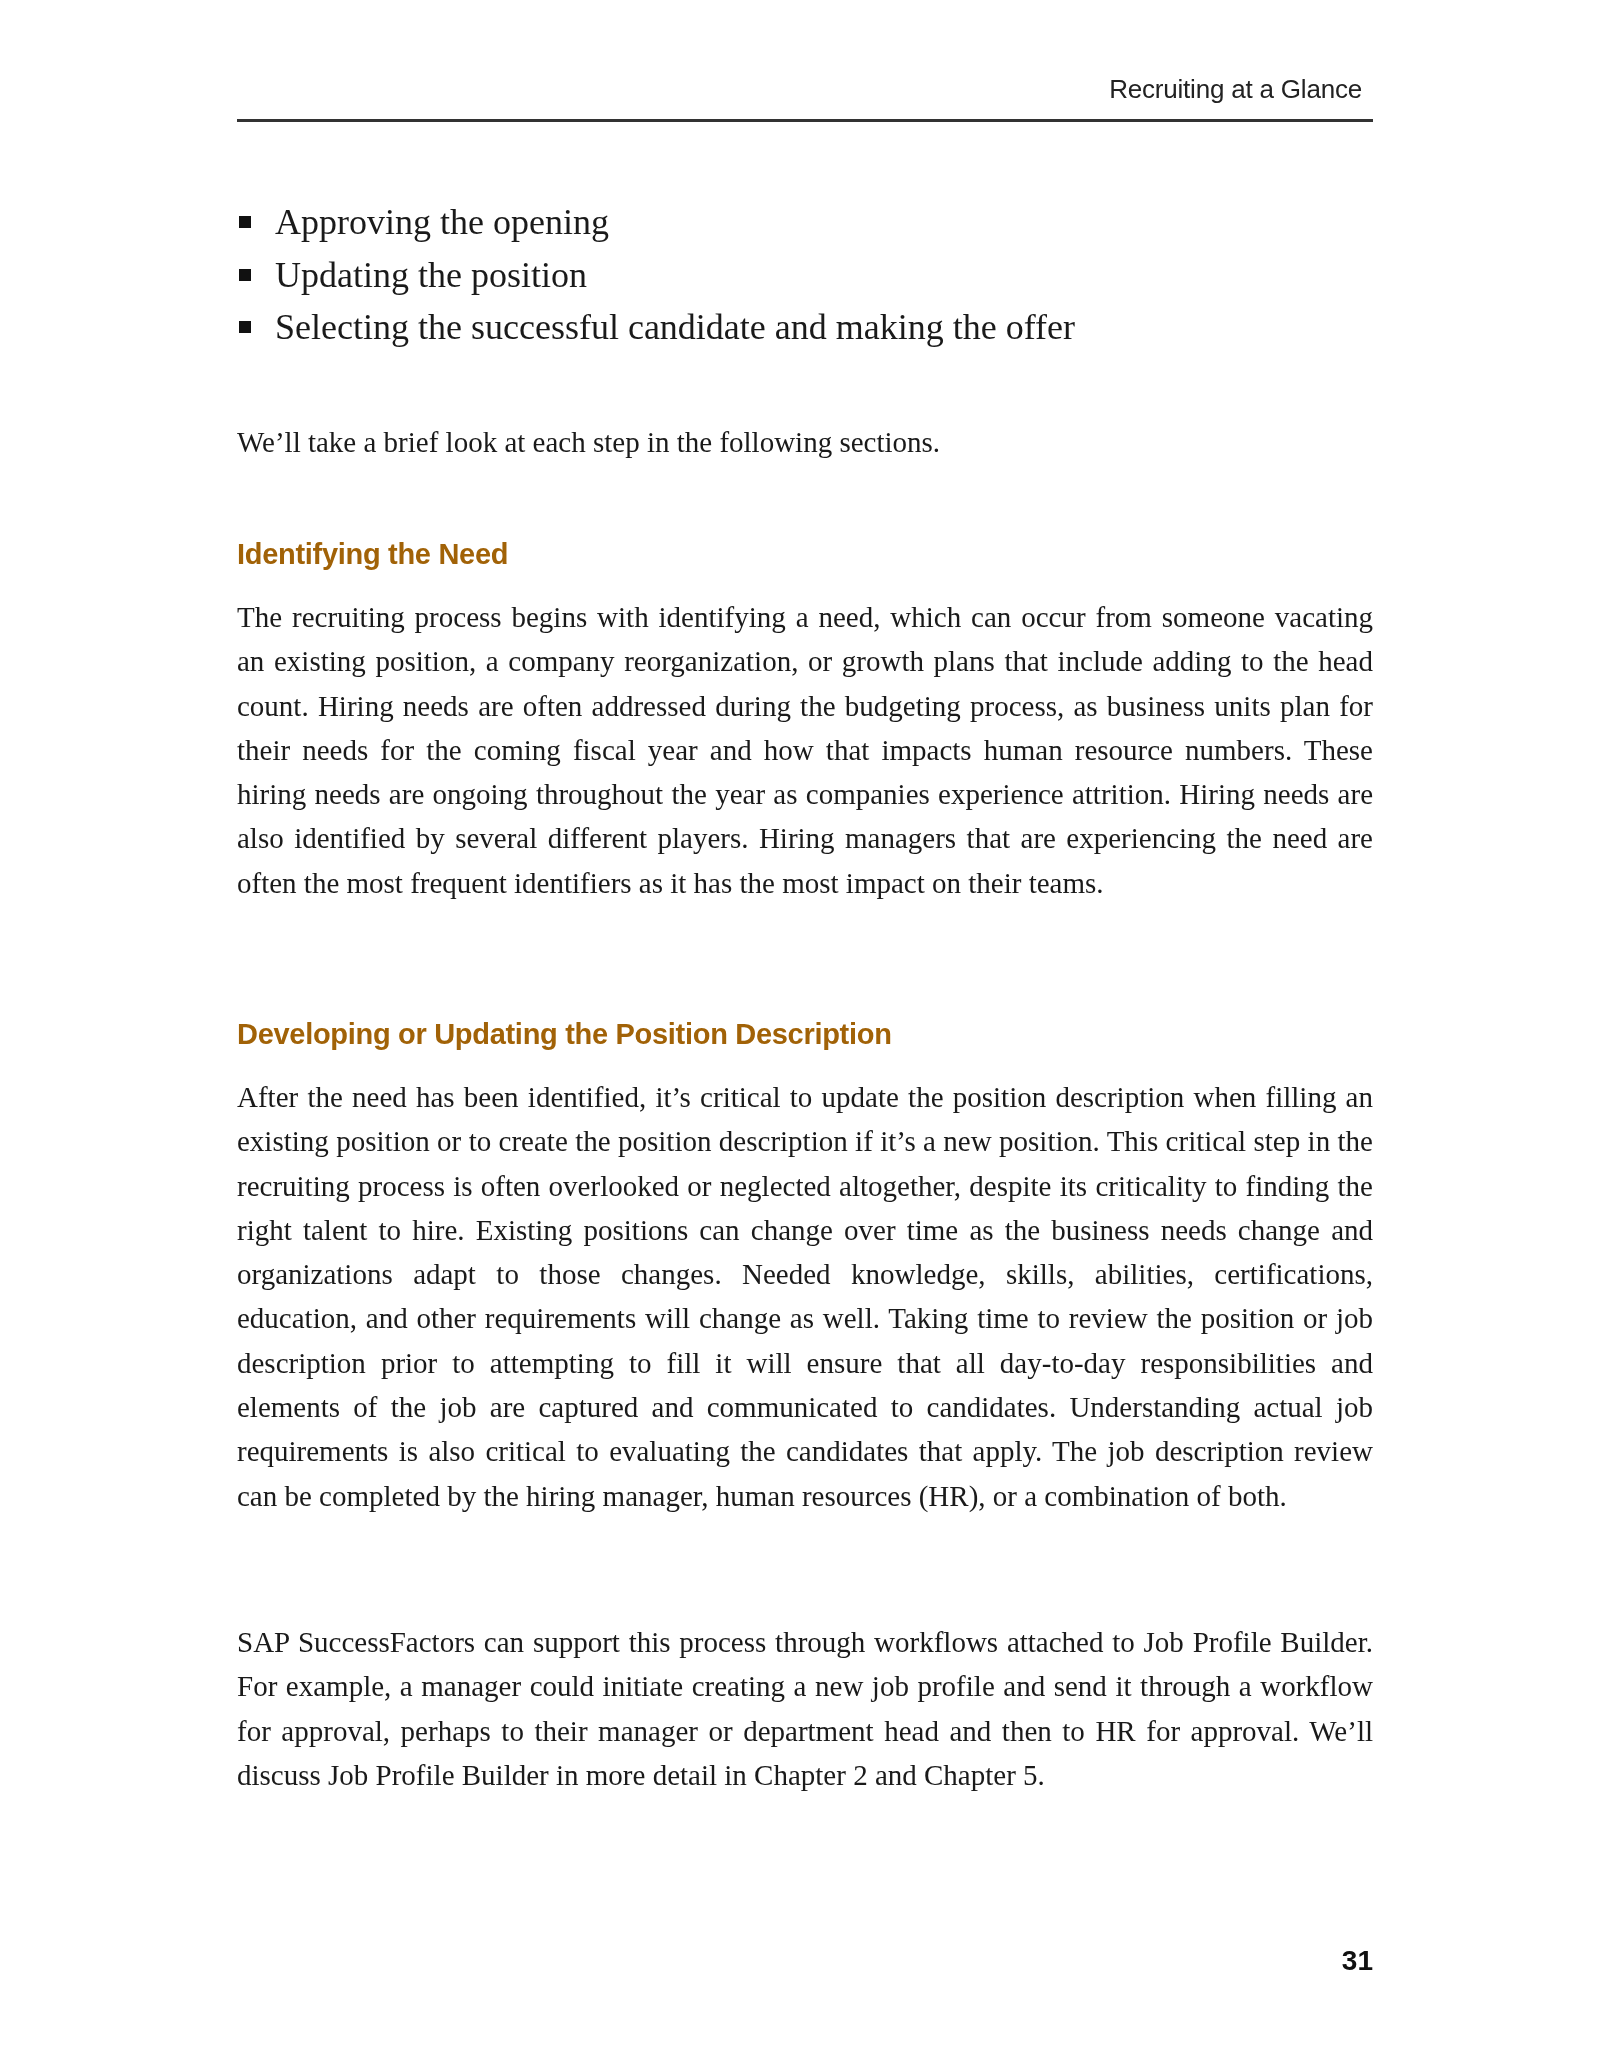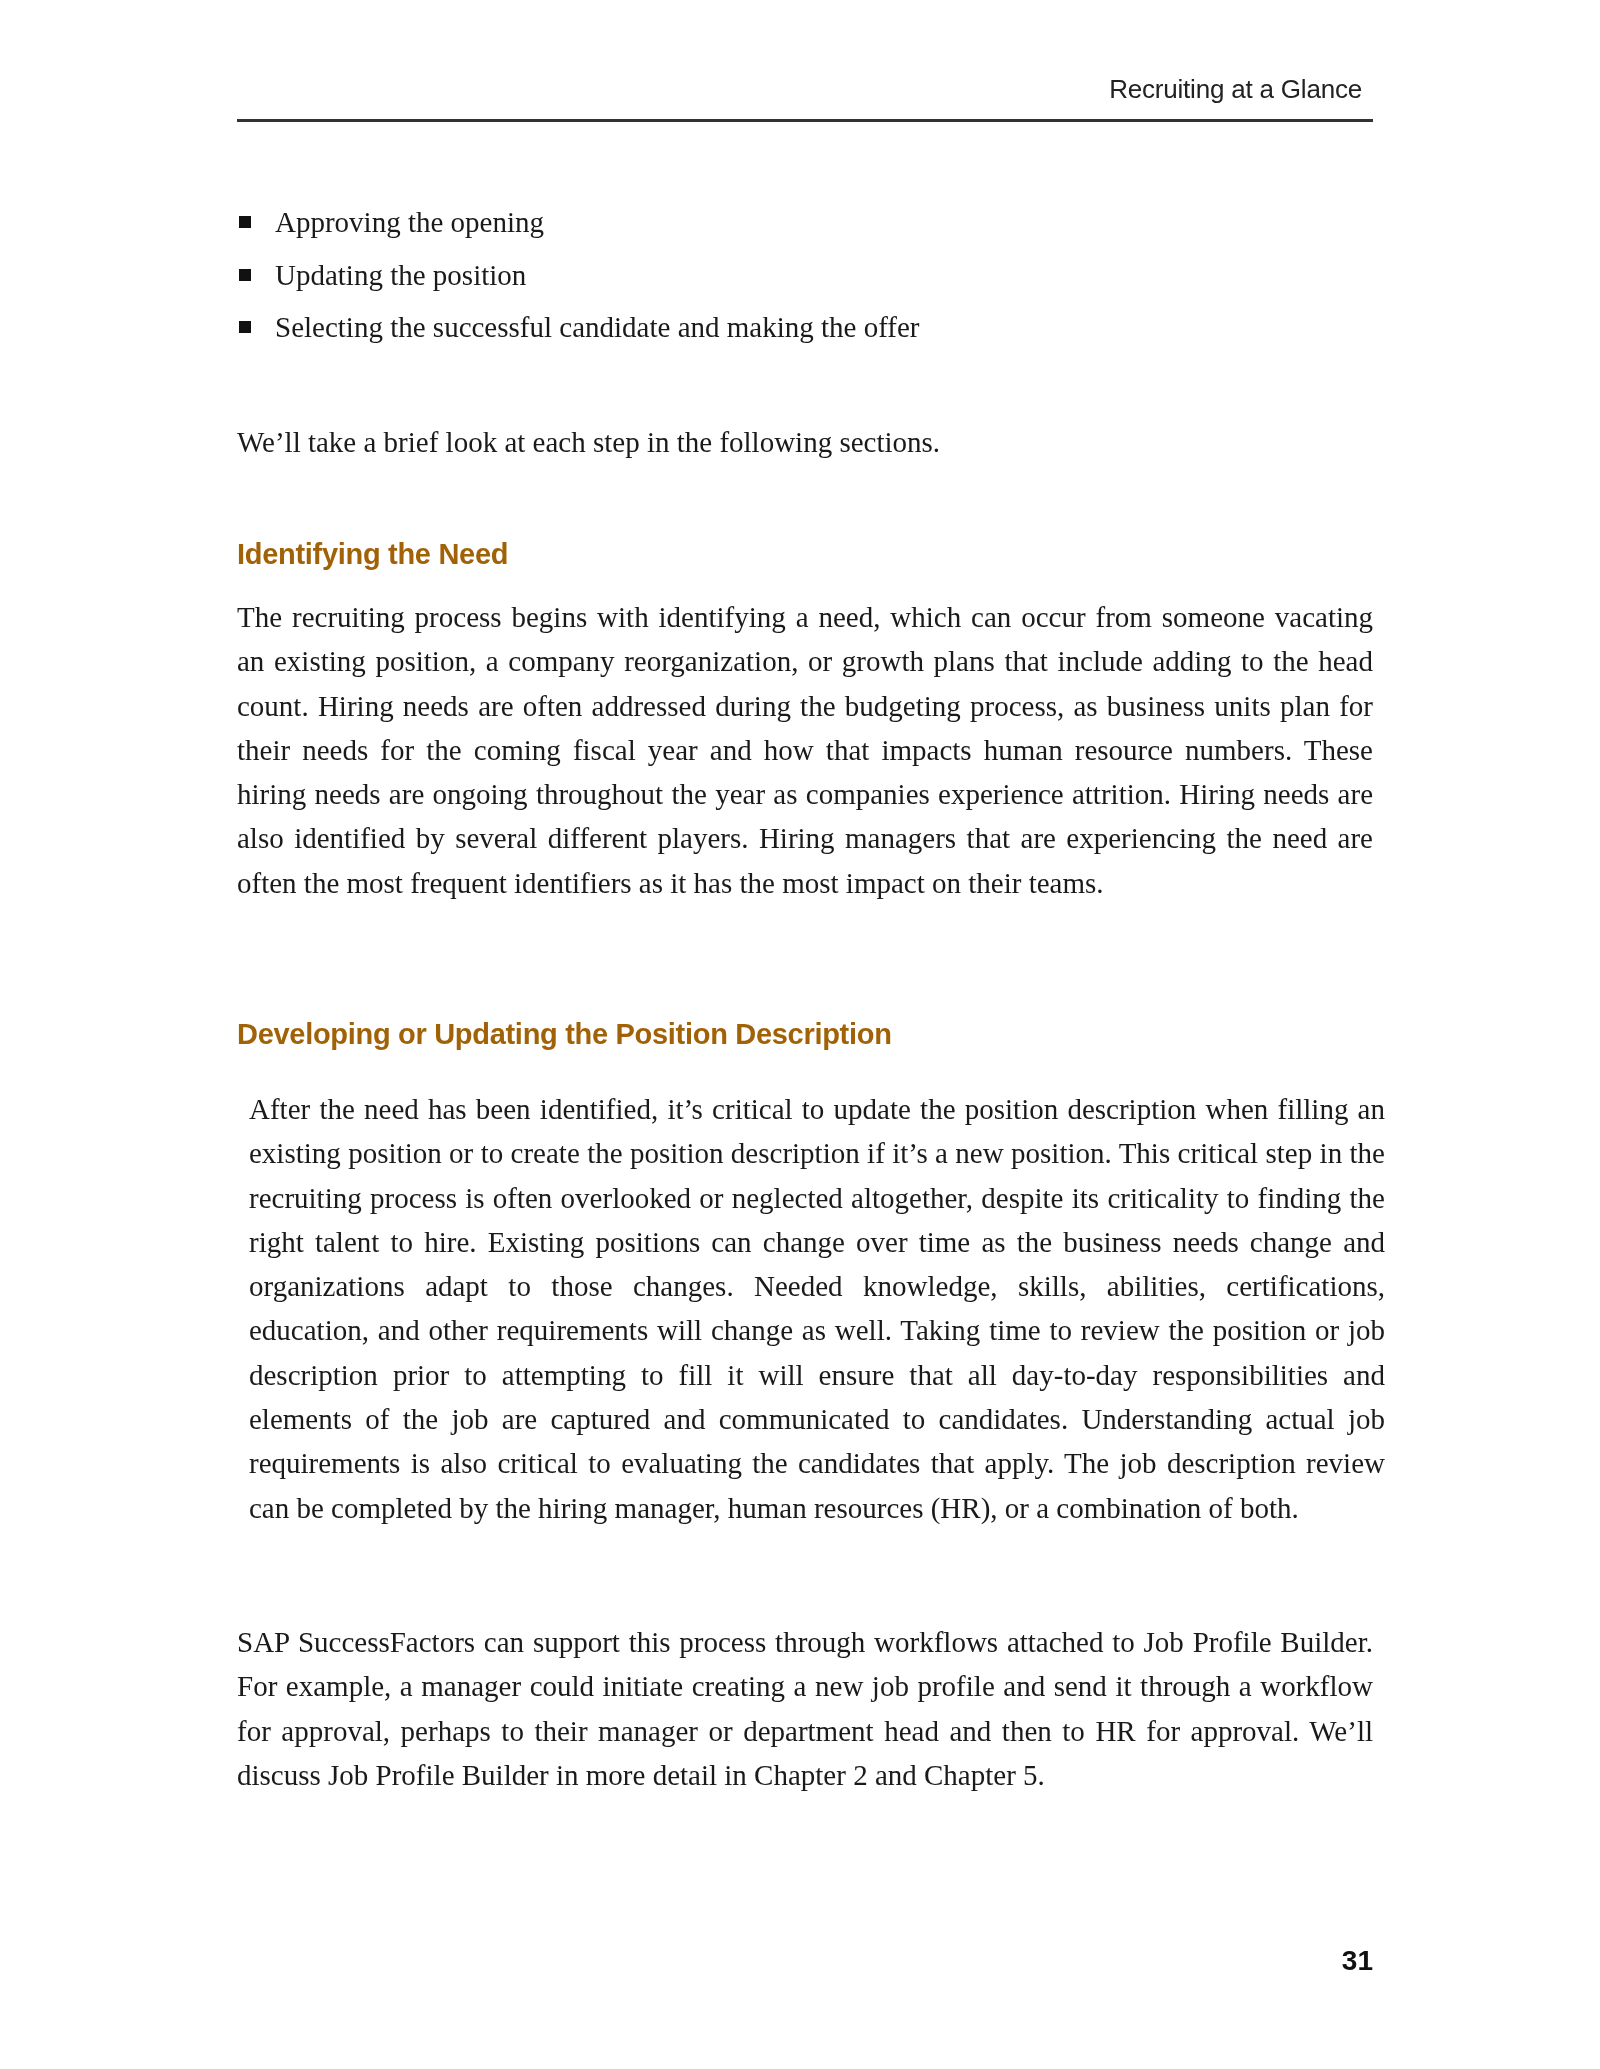--- a/index.html
+++ b/index.html
@@ -12,32 +12,32 @@
   }
   .head-rule {
     position: absolute; left: 0; top: 119px; width: 1136px; height: 3px; background: #333;
   }
   .body-text {
     font-family: "Liberation Serif", serif; font-size: 29px; color: #1a1a1a;
     line-height: 44.3px; text-align: justify; hyphens: manual;
   }
   .bullets { position: absolute; top: 196px; left: 0; margin: 0; padding: 0; list-style: none; }
   .bullets li { position: relative; padding-left: 38px; height: 52.5px; line-height: 52.5px;
-    font-family: "Liberation Serif", serif; font-size: 29px; color: #1a1a1a; }
+    font-family: "Liberation Serif", serif; font-size: 36px; color: #1a1a1a; }
   .bullet-mark { position: absolute; left: 2px; top: 20px; width: 12px; height: 12px; background: #111; }
   .intro { position: absolute; top: 420px; left: 0; width: 1136px; margin: 0; }
   .heading {
     position: absolute; left: 0; margin: 0;
     font-family: "Liberation Sans", sans-serif; font-size: 29px; font-weight: bold;
     color: #a16207; letter-spacing: -0.3px;
   }
   .h1 { top: 538px; }
   .h2 { top: 1018px; }
   .p1 { position: absolute; top: 595px; left: 0; width: 1136px; margin: 0; }
-  .p2 { position: absolute; top: 1075px; left: 0; width: 1136px; margin: 12px; }
+  .p2 { position: absolute; top: 1075px; left: 0; width: 1136px; margin: 0; }
   .p3 { position: absolute; top: 1620px; left: 0; width: 1136px; margin: 0; }
   .page-number {
     position: absolute; right: 0; top: 1945px;
     font-family: "Liberation Sans", sans-serif; font-size: 28px; font-weight: bold; color: #111;
   }
 </style>
 </head>
 <body>
 
 <div class="page">

